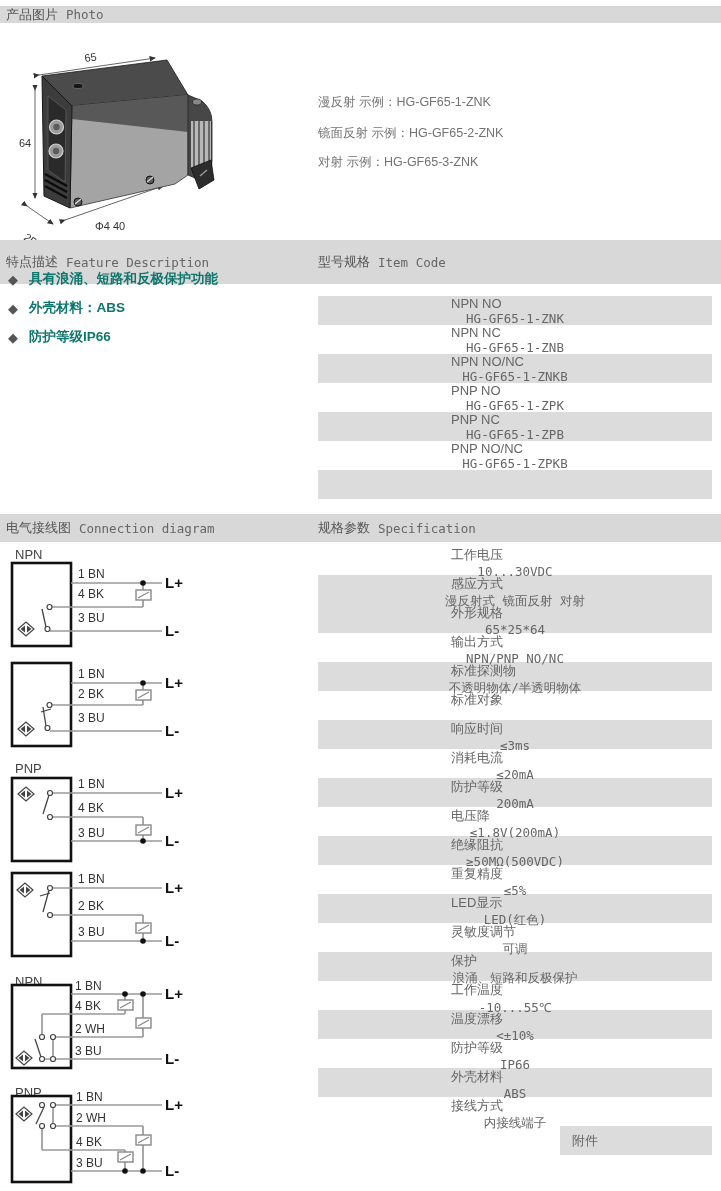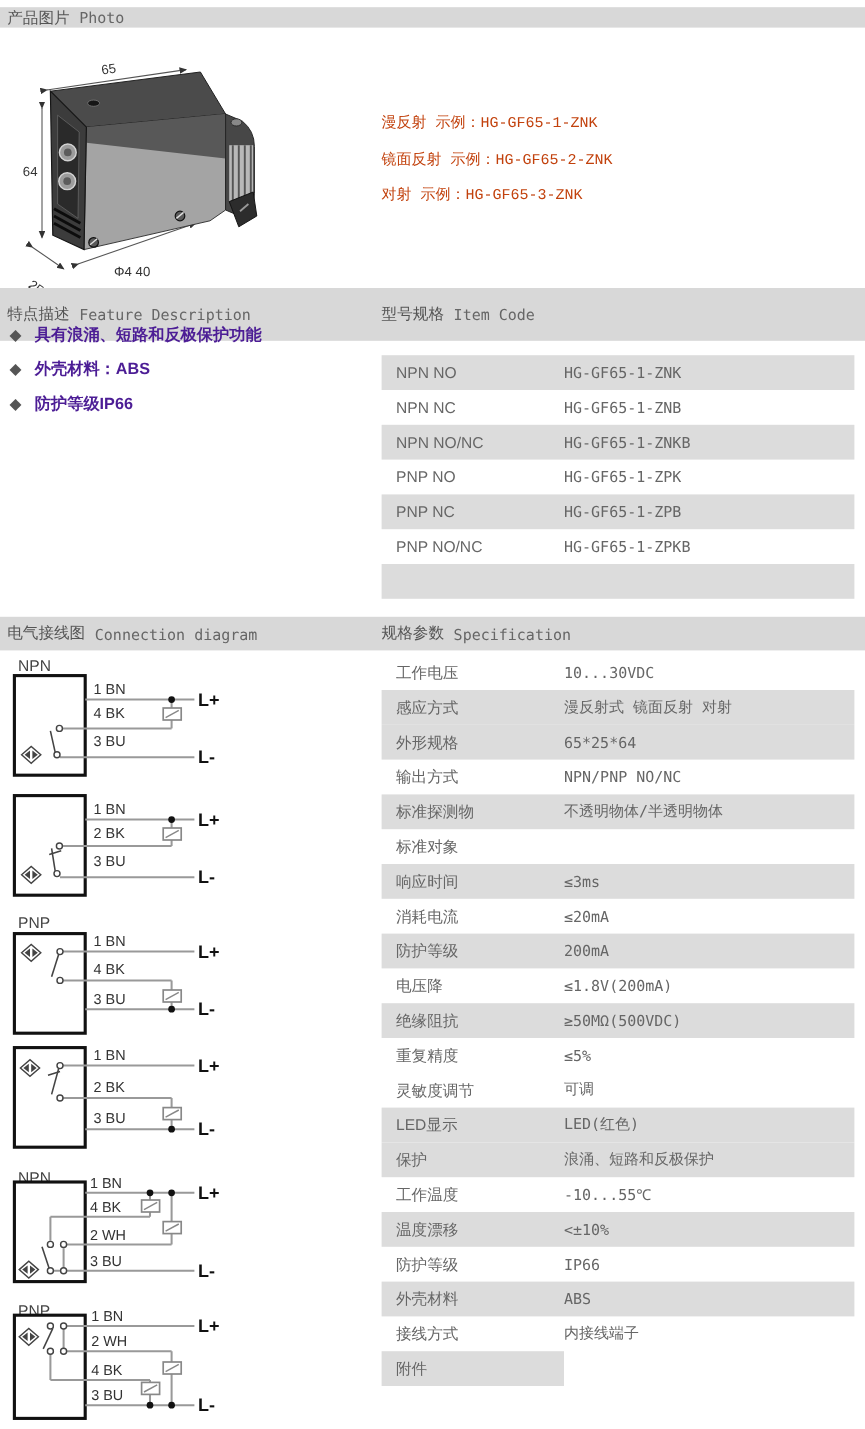--- a/index.html
+++ b/index.html
@@ -2,27 +2,27 @@
 <html><head>
 <meta charset="utf-8">
 <style>
   html,body{margin:0;padding:0;background:#fff;}
   body{font-family:"Liberation Sans","DejaVu Sans",sans-serif;}
   .page{position:relative;width:721px;height:1191px;background:#fff;overflow:hidden;}
   .bar{position:absolute;left:0;width:721px;height:17px;background:#d8d8d8;display:flex;align-items:center;}
   .bar .cn{font-size:13px;color:#555;margin-left:6px;white-space:nowrap;}
   .bar .en{font-size:12.5px;color:#666;margin-left:8px;font-family:"DejaVu Sans Mono","Liberation Mono",monospace;white-space:nowrap;}
   .rt{position:absolute;left:318px;top:0;height:100%;display:flex;align-items:center;}
-  .exline{position:absolute;left:318px;height:16px;font-size:12.5px;color:#c2410c;
-          font-family:Liberation Mono, monospace;white-space:nowrap;}
+  .exline{position:absolute;left:318px;height:16px;font-size:12.5px;color:#737373;
+          font-family:Liberation Sans, sans-serif;white-space:nowrap;}
   .featline{position:absolute;left:8px;display:flex;align-items:center;height:20px;}
   .featline .bul{font-size:13px;color:#555;margin-right:11px;}
-  .featline .ftx{font-size:13.5px;font-weight:bold;color:#4c1d95;white-space:nowrap;}
+  .featline .ftx{font-size:13.5px;font-weight:bold;color:#0f766e;white-space:nowrap;}
   .tbl{position:absolute;left:318px;width:394px;}
-  .row{height:29px;display:flex;align-items:center;}
+  .row{height:29px;display:flex;align-items:center;flex-direction:column;}
   .row.g{background:#dcdcdc;}
   .row .lab{width:152px;padding-left:12px;box-sizing:border-box;font-size:13px;color:#666;white-space:nowrap;}
   .row .val{font-size:12.5px;color:#666;font-family:"DejaVu Sans Mono","Liberation Mono",monospace;white-space:nowrap;}
   .row.half{background:transparent;align-items:flex-end;}
   .row.half .lab{background:#dcdcdc;height:29px;display:flex;align-items:center;}
   svg{position:absolute;left:0;}
   svg text{font-family:"Liberation Sans","DejaVu Sans",sans-serif;}
   .box{fill:#fff;stroke:#111;stroke-width:2.6px;}
   .wire{stroke:#999;stroke-width:1.7px;fill:none;}
   .load{fill:#fff;stroke:#888;stroke-width:1.4px;}
@@ -368,27 +368,27 @@
         <span class="val">≤1.8V(200mA)</span>
       </div>
     <div class="row g">
         <span class="lab">绝缘阻抗</span>
         <span class="val">≥50MΩ(500VDC)</span>
       </div>
     <div class="row">
         <span class="lab">重复精度</span>
         <span class="val">≤5%</span>
       </div>
+    <div class="row g">
+        <span class="lab">LED显示</span>
+        <span class="val">LED(红色)</span>
+      </div>
     <div class="row">
         <span class="lab">灵敏度调节</span>
         <span class="val">可调</span>
-      </div>
-    <div class="row g">
-        <span class="lab">LED显示</span>
-        <span class="val">LED(红色)</span>
       </div>
     <div class="row g">
         <span class="lab">保护</span>
         <span class="val">浪涌、短路和反极保护</span>
       </div>
     <div class="row">
         <span class="lab">工作温度</span>
         <span class="val">-10...55℃</span>
       </div>
     <div class="row g">

